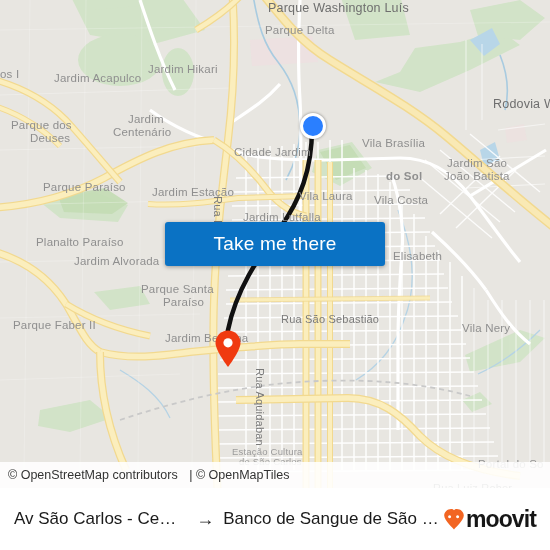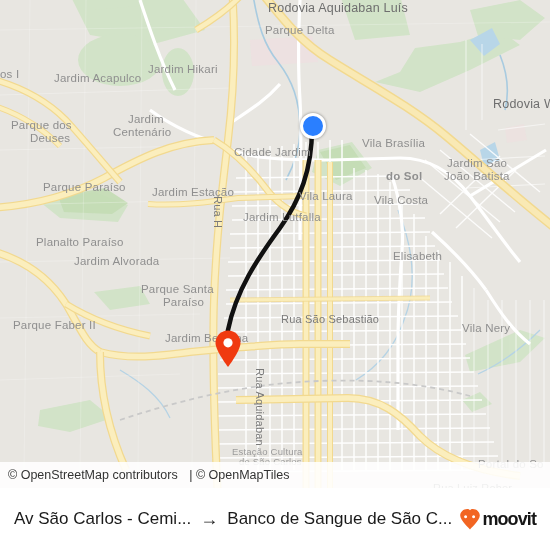--- a/index.html
+++ b/index.html
@@ -40,21 +40,21 @@
   .attrib a{color:#333;text-decoration:none;}
 
   
   .footer{position:absolute;left:0;top:488px;width:550px;height:62px;
           background:#fff;display:flex;align-items:center;
           padding:0 14px;box-sizing:border-box;}
   .foot-txt{font-size:17px;color:#1a1a1a;white-space:nowrap;overflow:hidden;
             text-overflow:ellipsis;}
   .arrow{font-size:18px;color:#1a1a1a;margin:0 9px;flex:0 0 auto;}
   .brand{margin-left:auto;display:flex;align-items:center;flex:0 0 auto;}
-  .brand-word{font-size:18px;font-weight:bold;color:#161616;letter-spacing:-.9px;
+  .brand-word{font-size:23px;font-weight:bold;color:#161616;letter-spacing:-.9px;
               margin-left:1px;}
 </style>
 </head>
 <body>
 
 <div id="app">
 
   <div class="map">
 
     <svg width="550" height="488" viewBox="0 0 550 488">
@@ -274,21 +274,21 @@
         </g>
       </g>
     </svg>
 
     <svg width="550" height="488">
       <path d="M312 128 C312 170 300 200 280 228 C258 258 236 290 228 330 C226 340 226 346 228 352" stroke="#111111" stroke-width="4.5" fill="none" stroke-linecap="round"></path>
     </svg>
 
     <div id="labels">
         <div class="lbl place" style="left: 265px; top: 24px;">Parque Delta</div>
-        <div class="lbl hwy" style="left: 268px; top: 2px;">Rodovia Aquidaban Luís</div>
+        <div class="lbl hwy" style="left: 268px; top: 2px;">Parque Washington Luís</div>
         <div class="lbl hwy" style="left: 493px; top: 98px;">Rodovia Was</div>
         <div class="lbl place" style="left: 148px; top: 63px;">Jardim Hikari</div>
         <div class="lbl place" style="left: 0px; top: 68px;">os I</div>
         <div class="lbl place" style="left: 10px; top: 72px; margin-left: 44px;">Jardim Acapulco</div>
         <div class="lbl place" style="left: 11px; top: 119px;">Parque dos</div>
         <div class="lbl place" style="left: 30px; top: 132px;">Deuses</div>
         <div class="lbl place" style="left: 128px; top: 113px;">Jardim</div>
         <div class="lbl place" style="left: 113px; top: 126px;">Centenário</div>
         <div class="lbl place" style="left: 234px; top: 146px;">Cidade Jardim</div>
         <div class="lbl place" style="left: 362px; top: 137px;">Vila Brasília</div>
@@ -319,20 +319,23 @@
 
     <div class="origin" style="left:300px;top:113px;"></div>
 
     <div class="pin" style="left:214px;top:330px;">
       <svg width="28" height="38" viewBox="0 0 28 38">
         <path d="M14 37 C14 37 26.5 20.5 26.5 13 C26.5 6 21 0.6 14 0.6 C7 0.6 1.5 6 1.5 13 C1.5 20.5 14 37 14 37 Z" fill="#f03a10"></path>
         <circle cx="14" cy="12.8" r="4.6" fill="#ffffff"></circle>
       </svg>
     </div>
 
+    <div class="cta">
+      <span>Take me there</span>
+    </div>
 
     <div class="attrib">
       <span>
         <a href="#">© OpenStreetMap contributors</a>
         <span>|</span>
         <a href="#">© OpenMapTiles</a>
       </span>
     </div>
   </div>
 

